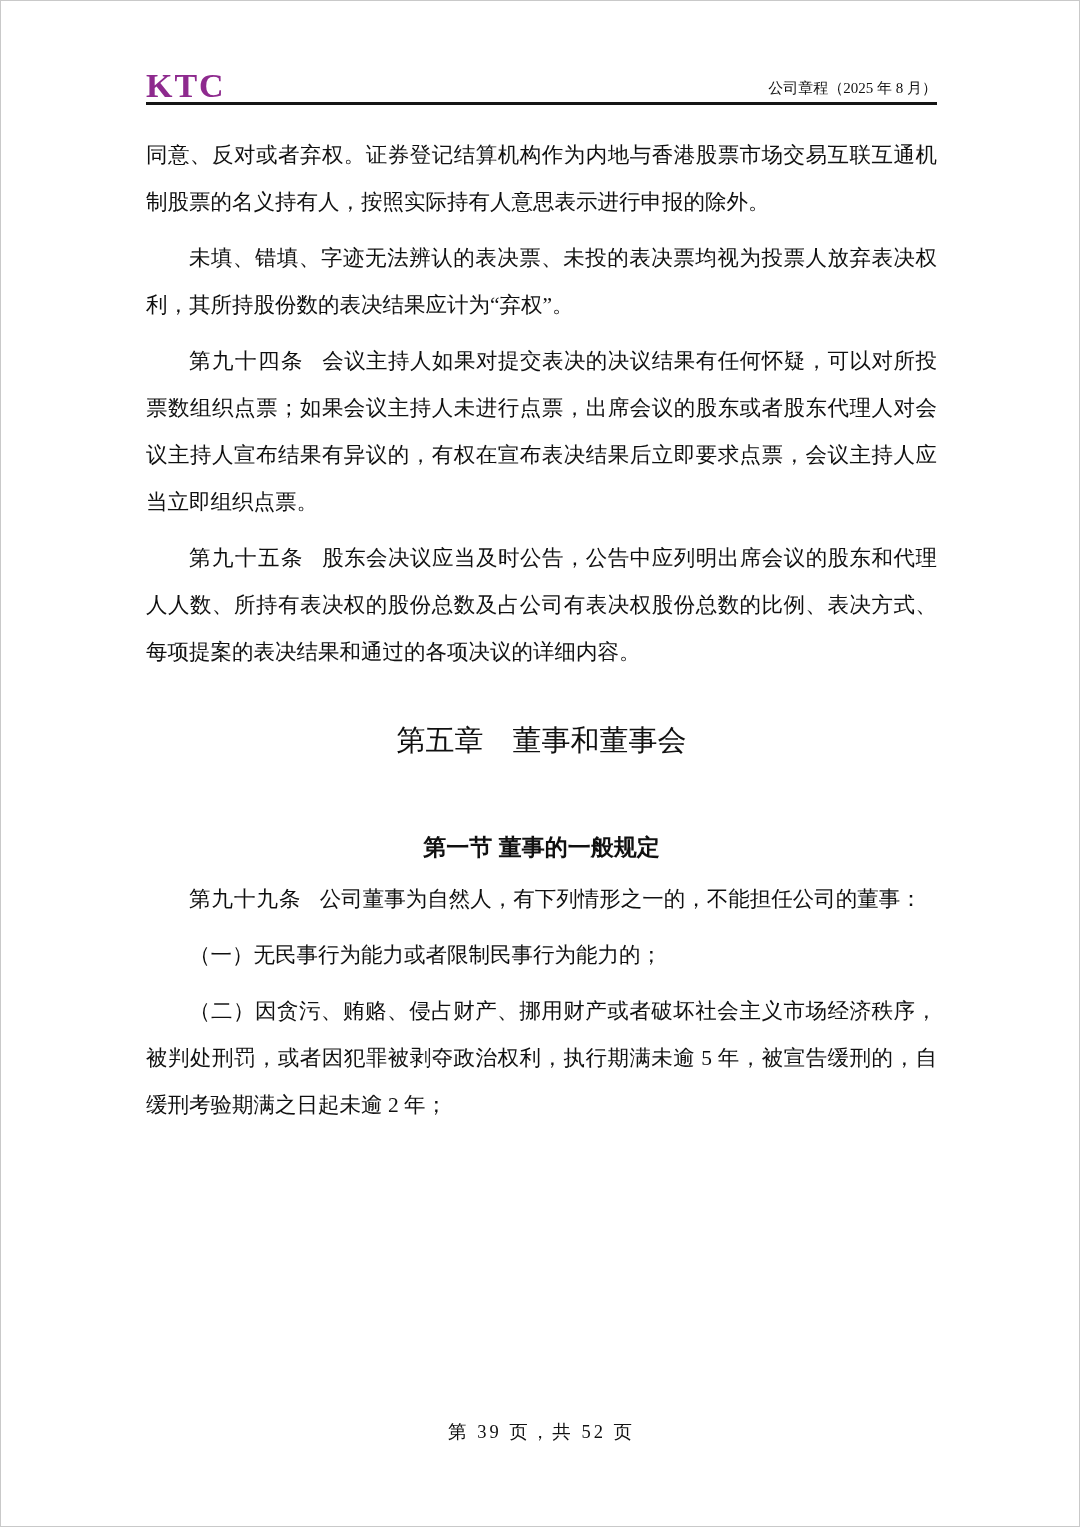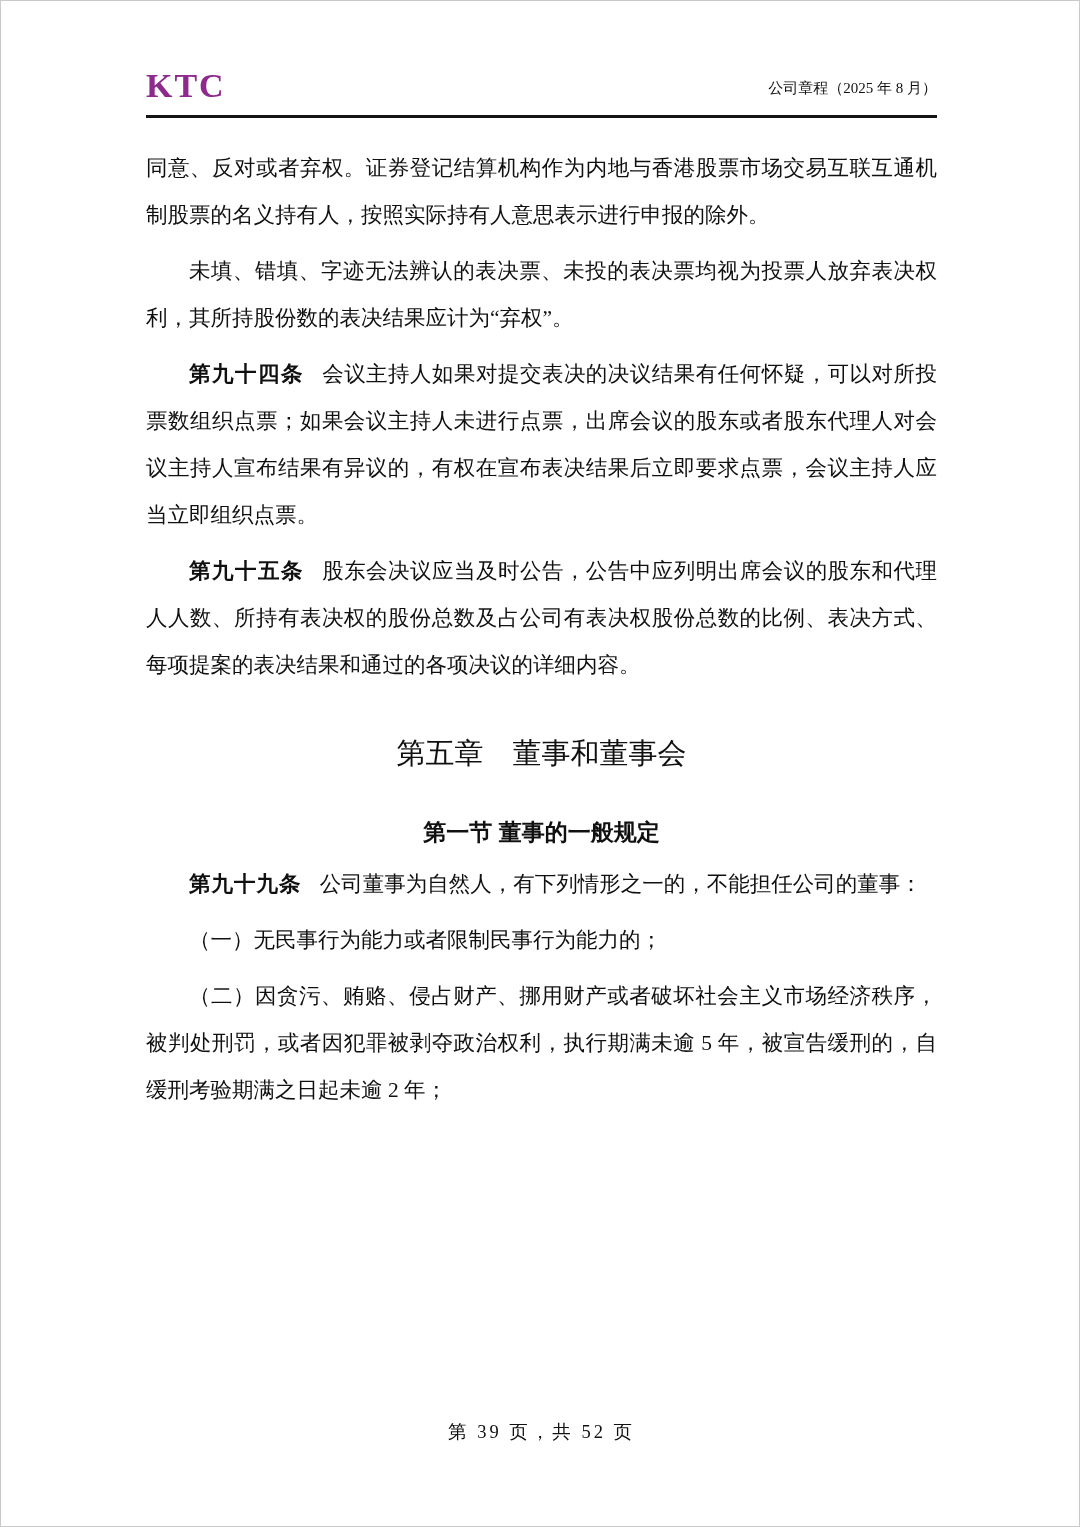--- a/index.html
+++ b/index.html
@@ -19,21 +19,21 @@
     flex-direction: column;
     overflow: hidden;
   }
   
   .header {
     margin-top: 70px;
     display: flex;
     justify-content: space-between;
     align-items: flex-end;
     border-bottom: 3px solid #151515;
-    padding-bottom: 14px;
+    padding-bottom: 1px;
   }
   .logo {
     font-family: "Liberation Serif", "DejaVu Serif", serif;
     font-weight: bold;
     font-size: 34px;
     line-height: 30px;
     letter-spacing: 2px;
     color: #8e2a8e;
   }
   .doc-title {
@@ -46,39 +46,39 @@
   .para {
     font-size: 21.5px;
     line-height: 47px;
     text-align: justify;
     margin-top: 9px;
   }
   .para.first { margin-top: 0; }
   .para.indent { text-indent: 2em; }
   .article-label {
     font-family: "Liberation Sans", "DejaVu Sans", sans-serif;
-    font-weight: bold;
+    font-weight: normal;
     margin-right: 0.85em;
     letter-spacing: 1px;
   }
   .chapter-title {
     font-family: "Liberation Sans", "DejaVu Sans", sans-serif;
     font-weight: normal;
     font-size: 29px;
     line-height: 40px;
     text-align: center;
     margin-top: 44px;
   }
   .section-title {
     font-family: "Liberation Sans", "DejaVu Sans", sans-serif;
     font-weight: bold;
     font-size: 23px;
     line-height: 30px;
     text-align: center;
-    margin-top: 44px;
+    margin-top: 72px;
     margin-bottom: 14px;
   }
   
   .footer {
     margin-top: auto;
     margin-bottom: 82px;
     text-align: center;
     font-size: 18.5px;
     letter-spacing: 3px;
     color: #111111;

